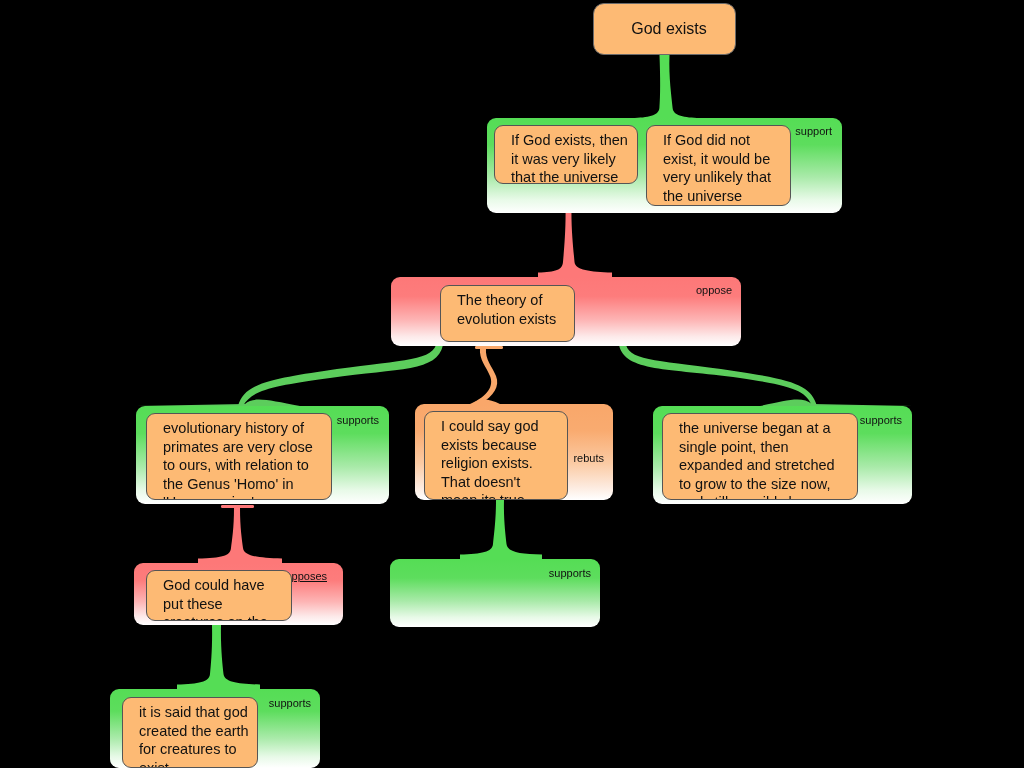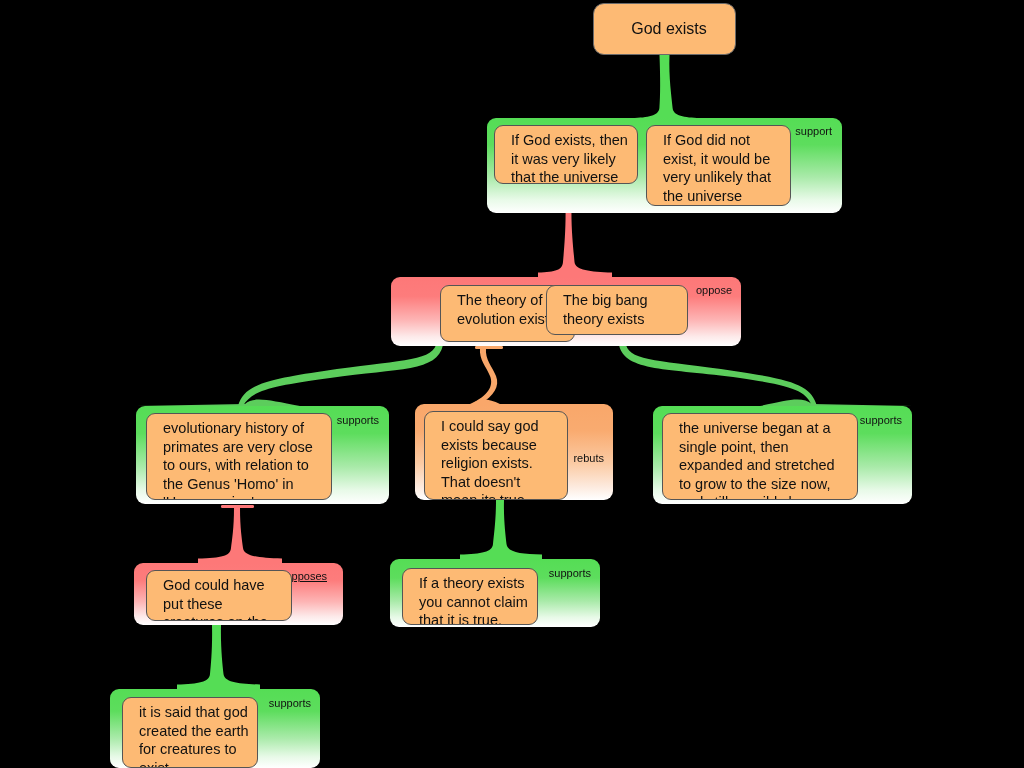--- a/index.html
+++ b/index.html
@@ -186,23 +186,20 @@
   <div class="card" style="left:646px; top:125px; width:145px; height:81px;">
     <span class="card-text">If God did not exist, it would be very unlikely that the universe would exist</span>
   </div>
 
   <div class="panel oppose" style="left:391px; top:277px; width:350px; height:69px;">
     <span class="panel-label" style="right:9px; top:7px;">oppose</span>
   </div>
   <div class="card" style="left:402px; top:285px; width:135px; height:57px;margin-left:38px;">
     <span class="card-text">The theory of evolution exists</span>
   </div>
-  <div class="card" style="left:546px; top:285px; width:142px; height:50px;">
-    <span class="card-text">The big bang theory exists</span>
-  </div>
 
   <div class="panel support" style="left:136px; top:406px; width:253px; height:98px;">
     <span class="panel-label" style="right:10px; top:8px;">supports</span>
   </div>
   <div class="card" style="left:146px; top:413px; width:186px; height:87px;">
     <span class="card-text">evolutionary history of primates are very close to ours, with relation to the Genus 'Homo' in 'Homo sapien'</span>
   </div>
 
   <div class="panel rebut" style="left:415px; top:404px; width:198px; height:96px;">
     <span class="panel-label" style="right:9px; top:8px;margin-top:40px;">rebuts</span>
@@ -221,23 +218,20 @@
   <div class="panel oppose" style="left:134px; top:563px; width:209px; height:62px;">
     <span class="panel-label" style="right:16px; top:7px;text-decoration:underline;">opposes</span>
   </div>
   <div class="card" style="left:146px; top:570px; width:146px; height:51px;">
     <span class="card-text">God could have put these creatures on the earth to evolve.</span>
   </div>
 
   <div class="panel support" style="left:390px; top:559px; width:210px; height:68px;">
     <span class="panel-label" style="right:9px; top:8px;">supports</span>
   </div>
-  <div class="card" style="left:402px; top:568px; width:136px; height:57px;">
-    <span class="card-text">If a theory exists you cannot claim that it is true.</span>
-  </div>
 
   <div class="panel support" style="left:110px; top:689px; width:210px; height:79px;">
     <span class="panel-label" style="right:9px; top:8px;">supports</span>
   </div>
   <div class="card" style="left:122px; top:697px; width:136px; height:71px;">
     <span class="card-text">it is said that god created the earth for creatures to exist</span>
   </div>
 
 </div>
 

